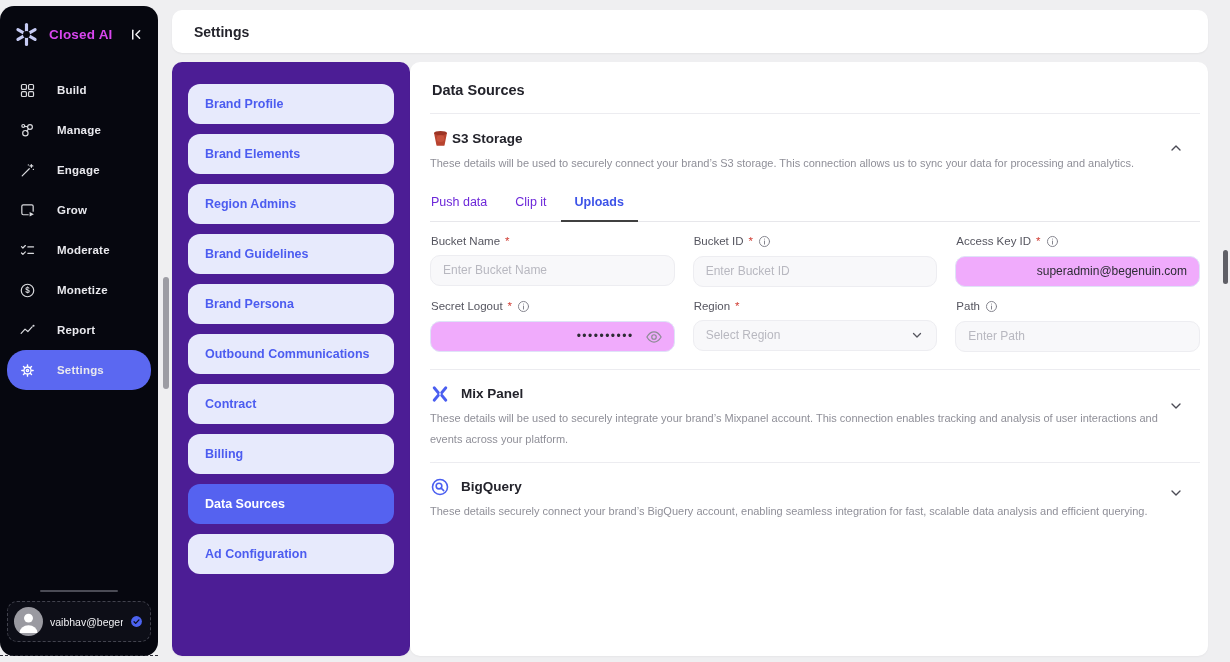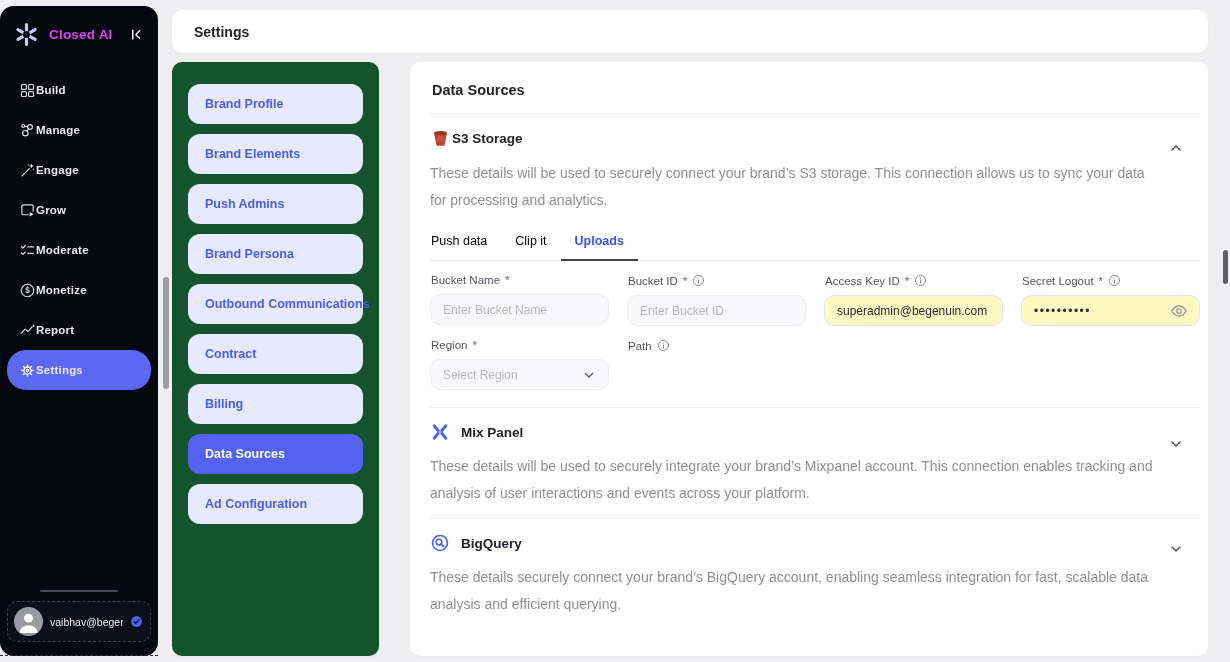--- a/index.html
+++ b/index.html
@@ -11,21 +11,21 @@
   
   .sidebar {
     position:absolute; left:0; top:6px; width:158px; height:650px;
     background:#06070f; border-radius:14px; display:flex; flex-direction:column;
   }
   .brand-row { display:flex; align-items:center; gap:9px; padding:15px 12px 8px 13px; }
   .brand-logo { width:27px; height:27px; flex:0 0 auto; }
   .brand-name { color:#d946ef; font-size:13.5px; font-weight:700; flex:1; letter-spacing:.2px; }
   .collapse-btn { color:#f0f0f3; cursor:pointer; display:flex; align-items:center; padding-right:2px; }
   .nav { margin-top:14px; }
-  .nav-item { height:40px; display:flex; align-items:center; gap:0; padding-left:12px; margin:0 7px; border-radius:19px; cursor:pointer; }
+  .nav-item { height:40px; display:flex; align-items:center; gap:21px; padding-left:12px; margin:0 7px; border-radius:19px; cursor:pointer; }
   .nav-item.active { background:#5b68f1; }
   .nav-icon { width:17px; height:17px; display:flex; align-items:center; justify-content:center; }
   .nav-label { color:#e9e9ee; font-size:11.5px; font-weight:600; letter-spacing:.2px; }
   .sidebar-bottom { margin-top:auto; }
   .handle-line { height:2px; width:78px; background:#4a4b55; border-radius:1px; margin:0 auto 9px; }
   .user-chip {
     margin:0 7px; height:41px; border:1px dashed #41424d; border-radius:10px;
     background:#0d0e17; display:flex; align-items:center; gap:7px; padding:0 7px 0 6px;
   }
   .avatar { width:29px; height:29px; border-radius:50%; background:#9a9aa1; overflow:hidden; flex:0 0 auto; }
@@ -37,55 +37,55 @@
   .page-scrollbar { position:absolute; right:2px; top:250px; width:5px; height:34px; background:#5f5f66; border-radius:2.5px; }
   
   .topbar {
     position:absolute; left:172px; top:10px; width:1036px; height:43px; background:#ffffff;
     border-radius:10px; display:flex; align-items:center; padding-left:22px;
     box-shadow:0 1px 2px rgba(16,16,20,.05);
   }
   .topbar-title { font-size:14px; font-weight:700; color:#24242c; }
   
   .settings-nav-card {
-    position:absolute; left:172px; top:62px; width:207px; height:594px; background:#14532d;
+    position:absolute; left:172px; top:62px; width:238px; height:594px; background:#4c1d95;
     border-radius:10px; padding:22px 16px; overflow:hidden; box-shadow:0 1px 2px rgba(16,16,20,.04);
   }
   .pill {
     height:40px; border-radius:12px; background:#e7eafc; color:#4c5cf0;
     font-size:12.5px; font-weight:600; display:flex; align-items:center;
     padding:0 10px 0 17px; margin-bottom:10px; cursor:pointer; white-space:nowrap;
   }
   .pill.active { background:#5562f0; color:#ffffff; }
   
   .main-card {
     position:absolute; left:410px; top:62px; width:798px; height:594px; background:#ffffff;
     border-radius:10px; padding:18px 8px 0 20px; box-shadow:0 1px 2px rgba(16,16,20,.04);
   }
   .main-title { font-size:14.5px; font-weight:700; color:#23232b; margin:2px 0 15px 2px; }
   .divider { border-top:1px solid #ececf0; }
   .section { position:relative; }
   .section-head { display:flex; align-items:center; gap:1px; margin-top:14px; }
   .section-title { font-size:13.5px; font-weight:700; color:#23232b; }
   .section-chevron { position:absolute; right:16px; cursor:pointer; }
-  .section-desc { font-size:14px; color:#8f8f98; margin-top:11px; line-height:1.9; padding-right:42px; }
+  .section-desc { font-size:11px; color:#8f8f98; margin-top:4px; line-height:1.9; padding-right:42px; }
   .tabs { display:flex; margin-top:12px; border-bottom:1px solid #e7e7eb; }
-  .tab { font-size:12.5px; color:#000000; padding:9px 14px 11px; cursor:pointer; }
+  .tab { font-size:12.5px; color:#6d28d9; padding:9px 14px 11px; cursor:pointer; }
   .tab.active { color:#3d53e8; font-weight:600; border-bottom:2px solid #404040; margin-bottom:-1px; }
-  .form-grid { display:grid; grid-template-columns:1fr 1fr 1fr 1fr; column-gap:18px; }
+  .form-grid { display:grid; grid-template-columns:1fr 1fr 1fr; column-gap:18px; }
   .field { margin-top:13px; }
   .field-label { font-size:11.5px; color:#55555f; display:flex; align-items:center; gap:5px; margin:0 0 8px 1px; }
   .req { color:#d03c32; }
   .info-icon { display:flex; align-items:center; }
   .input {
     width:100%; height:31px; border-radius:10px; border:1px solid #ededf1; background:#f8f8fa;
     padding:0 12px; font-size:12px; color:#2c2c34; font-family:inherit; outline:none;
   }
   .input::placeholder { color:#b8b8c0; }
-  .input.filled { background:#fef9c3; border-color:#dfe3f7; }
+  .input.filled { background:#f0abfc; border-color:#dfe3f7;text-align:right; }
   .input.password { letter-spacing:1.5px; padding-right:40px; }
   .input-wrap { position:relative; }
   .eye-btn { position:absolute; right:12px; top:7px; cursor:pointer; }
   .select {
     height:31px; border-radius:10px; border:1px solid #ededf1; background:#f8f8fa;
     display:flex; align-items:center; justify-content:space-between; padding:0 12px;
     font-size:12px; color:#b8b8c0; cursor:pointer;
   }
   .btn-row { display:flex; justify-content:flex-end; margin-top:18px; padding-right:4px; }
   .btn-primary {
@@ -242,21 +242,24 @@
 </div>
 
 <div class="settings-nav-card">
     <div class="pill">
       <span>Brand Profile</span>
     </div>
     <div class="pill">
       <span>Brand Elements</span>
     </div>
     <div class="pill">
-      <span>Push Admins</span>
+      <span>Region Admins</span>
+    </div>
+    <div class="pill">
+      <span>Brand Guidelines</span>
     </div>
     <div class="pill">
       <span>Brand Persona</span>
     </div>
     <div class="pill">
       <span>Outbound Communications</span>
     </div>
     <div class="pill">
       <span>Contract</span>
     </div>
@@ -376,20 +379,21 @@
         <div class="field-label">
           <span>Path</span>
           <span class="info-icon">
             <svg width="13" height="13" viewBox="0 0 16 16" fill="none" stroke="#83838c" stroke-width="1.2" stroke-linecap="round">
                 <circle cx="8" cy="8" r="6.2"></circle>
                 <line x1="8" y1="7.4" x2="8" y2="11.2"></line>
                 <circle cx="8" cy="4.9" r="0.7" fill="#83838c" stroke="none"></circle>
               </svg>
           </span>
         </div>
+        <input class="input" type="text" placeholder="Enter Path" style="">
       </div>
     </div>
 
   </div>
 
   <div class="divider" style="margin-top:17px;"></div>
 
   <div class="int-block">
     <div class="int-head">
       <span style="display:flex;">

